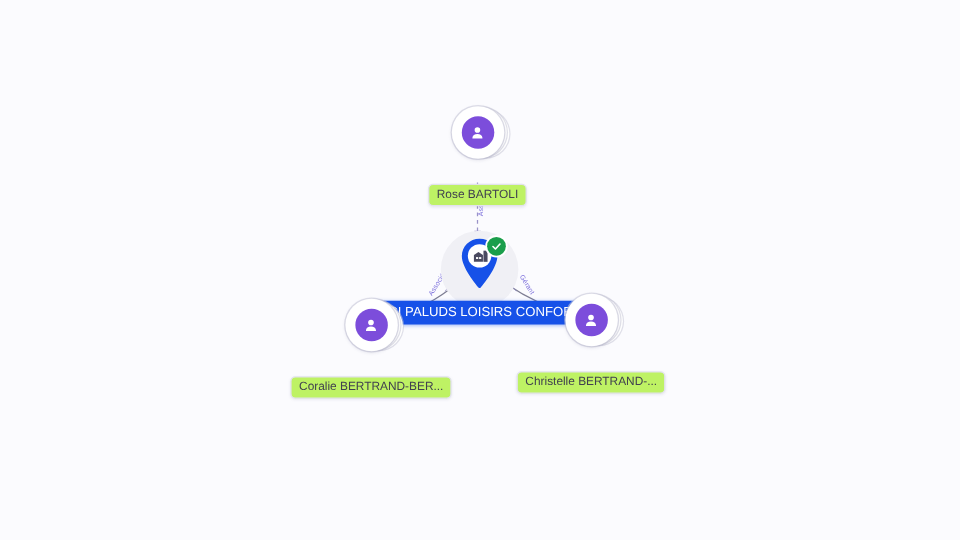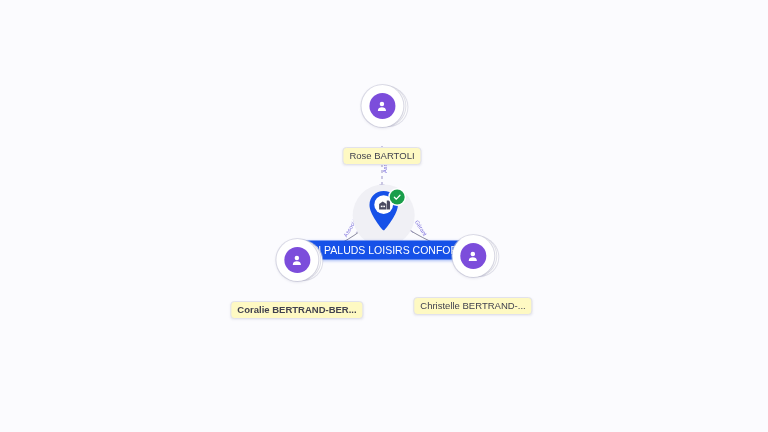--- a/index.html
+++ b/index.html
@@ -75,21 +75,21 @@
     border-radius: 50%;
     background: #7c4ddb;
     display: flex;
     align-items: center;
     justify-content: center;
   }
   .person-avatar svg { display: block; }
 
   .node-chip {
     margin-top: 20px;
-    background: #fef9c3;
+    background: #bef264;
     border: 1px solid #e2e2ec;
     border-radius: 4px;
     padding: 2px 6px 3px 6px;
     font-size: 9.5px;
     line-height: 11px;
     color: #41414f;
     white-space: nowrap;
     box-shadow: 0 1px 2px rgba(90,90,130,0.10);
   }
 
@@ -234,21 +234,21 @@
 
       <div class="verified-badge">
         <svg width="9" height="9" viewBox="0 0 24 24" fill="none" stroke="#ffffff" stroke-width="3.4" stroke-linecap="round" stroke-linejoin="round">
           <polyline points="4.5,12.5 9.8,17.8 19.5,7.2"></polyline>
         </svg>
       </div>
     </div>
     <div class="company-chip">SCI PALUDS LOISIRS CONFORT</div>
   </div>
 
-  <div class="node" style="left:297px; top:279px;font-weight:bold;">
+  <div class="node" style="left:297px; top:279px;">
     <div class="person-stack">
       <div class="person-ring back2"></div>
       <div class="person-ring back1"></div>
       <div class="person-ring front"></div>
       <div class="person-avatar">
         <svg width="15" height="15" viewBox="0 0 24 24" fill="#ffffff">
           <circle cx="12" cy="8" r="3.6"></circle>
           <path d="M12 13.2c-3.6 0-6.4 2.1-6.4 4.6v1.2h12.8v-1.2c0-2.5-2.8-4.6-6.4-4.6z"></path>
         </svg>
       </div>

